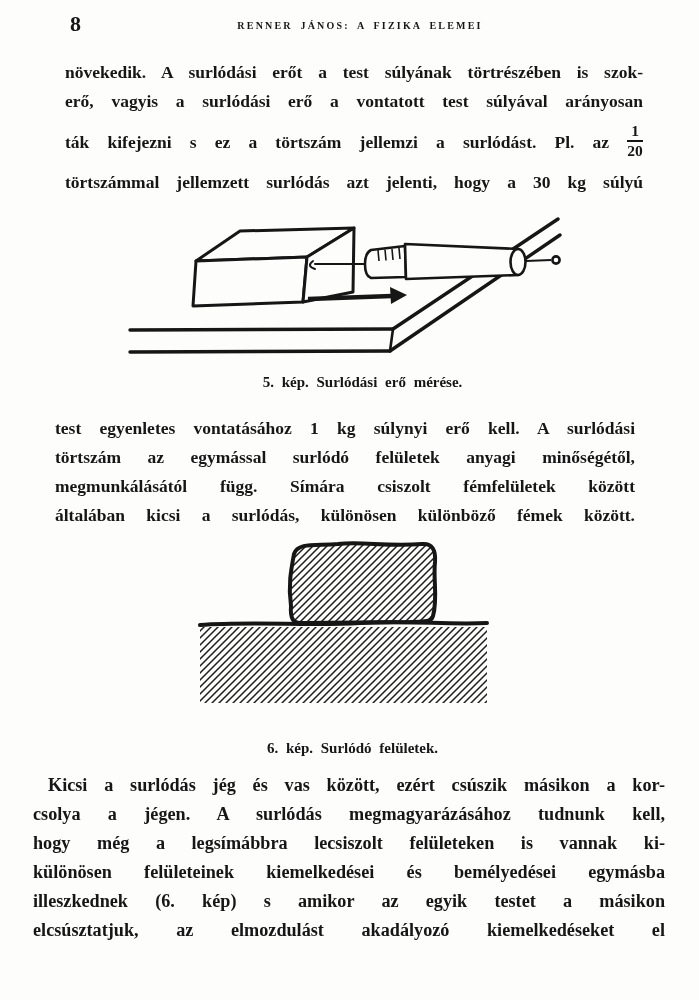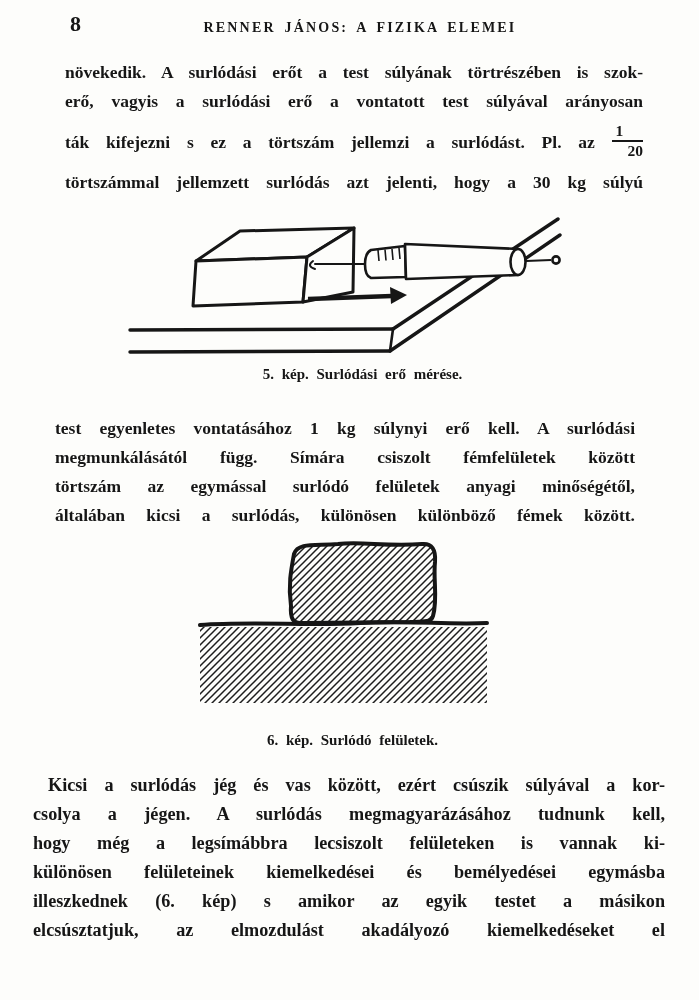--- a/index.html
+++ b/index.html
@@ -13,21 +13,21 @@
     font-weight:700;
     overflow:hidden;
   }
   .pagenum{
     position:absolute;left:70px;top:11px;
     font-size:22px;font-weight:700;
   }
   .runhead{
     position:absolute;left:70px;top:20px;width:580px;
     text-align:center;
-    font-size:14px;font-weight:700;
+    font-size:10px;font-weight:700;
     letter-spacing:2.2px;word-spacing:3px;
     white-space:nowrap;
   }
   .para{position:absolute;font-size:17.5px;}
   .para .line{
     text-align:justify;
     text-align-last:justify;
     height:29px;line-height:29px;
     white-space:normal;
   }
@@ -35,25 +35,26 @@
   .p1{left:65px;top:58px;width:578px;}
   .p2{left:55px;top:414px;width:580px;}
   .p3{left:33px;top:771px;width:632px;font-size:18.2px;}
   .indent{padding-left:15px;}
   .frac{
     display:inline-block;vertical-align:middle;
     line-height:1.05;text-align:center;
     font-size:15.5px;font-weight:700;margin-top:-5px;
   }
   .frac .num{display:block;border-bottom:2.5px solid #161616;padding:0 4px 1px;}
-  .frac .den{display:block;padding-top:1px;margin-left:16px;}
+  .frac .den{display:block;padding-top:1px;}
   .caption{
     position:absolute;text-align:center;
     font-weight:700;font-size:15px;word-spacing:4px;
     white-space:nowrap;
+    margin-top:8px;
   }
   .cap5{left:70px;top:366px;width:585px;}
   .cap6{left:60px;top:732px;width:585px;}
   .fig5{position:absolute;left:90px;top:213px;width:580px;height:152px;}
   .fig6{position:absolute;left:190px;top:536px;width:320px;height:172px;}
 </style>
 </head>
 <body>
 
 <div class="page">
@@ -95,39 +96,39 @@
       <path d="M315,31 L428,36 C433,38 433,60 428,62 L316,66 Z"></path>
       <ellipse cx="428" cy="49" rx="7.5" ry="13"></ellipse>
       <line x1="436" y1="48" x2="461" y2="47" stroke-width="2.2"></line>
       <circle cx="466" cy="47" r="3.6" stroke-width="2.6"></circle>
     </g>
   </svg>
   <div class="caption cap5">5. kép. Surlódási erő mérése.</div>
 
   <div class="para p2">
     <div class="line">test egyenletes vontatásához 1 kg súlynyi erő kell. A surlódási</div>
+    <div class="line">törtszám az egymással surlódó felületek anyagi minőségétől,</div>
     <div class="line">megmunkálásától függ. Símára csiszolt fémfelületek között</div>
-    <div class="line">törtszám az egymással surlódó felületek anyagi minőségétől,</div>
     <div class="line">általában kicsi a surlódás, különösen különböző fémek között.</div>
   </div>
 
   <svg class="fig6" viewBox="0 0 320 172">
     <defs>
       <pattern id="hatch" patternUnits="userSpaceOnUse" width="7" height="7">
         <path d="M-1,8 L8,-1 M-2,2 L2,-2 M5,9 L9,5" stroke="#1d1d1d" stroke-width="1.5" fill="none"></path>
       </pattern>
     </defs>
     <path d="M104,18 C108,6 126,10 148,8 C172,5 196,11 232,8 C242,7 246,14 245,26 C243,44 248,62 243,80 C241,87 234,85 220,86 L112,87 C103,88 100,82 101,70 C98,50 101,34 104,18 Z" fill="url(#hatch)" stroke="#161616" stroke-width="4" stroke-linejoin="round"></path>
     <path d="M10,89 C60,85 120,90 170,87 C220,84 255,89 297,87" fill="none" stroke="#161616" stroke-width="4" stroke-linecap="round"></path>
     <rect x="10" y="91" width="287" height="76" fill="url(#hatch)"></rect>
   </svg>
   <div class="caption cap6">6. kép. Surlódó felületek.</div>
 
   <div class="para p3">
-    <div class="line indent">Kicsi a surlódás jég és vas között, ezért csúszik súlyával a kor-</div>
+    <div class="line indent">Kicsi a surlódás jég és vas között, ezért csúszik másikon a kor-</div>
     <div class="line">csolya a jégen. A surlódás megmagyarázásához tudnunk kell,</div>
     <div class="line">hogy még a legsímábbra lecsiszolt felületeken is vannak ki-</div>
     <div class="line">különösen felületeinek kiemelkedései és bemélyedései egymásba</div>
     <div class="line">illeszkednek (6. kép) s amikor az egyik testet a másikon</div>
     <div class="line">elcsúsztatjuk, az elmozdulást akadályozó kiemelkedéseket el</div>
   </div>
 
 </div>
 
 </body></html>

